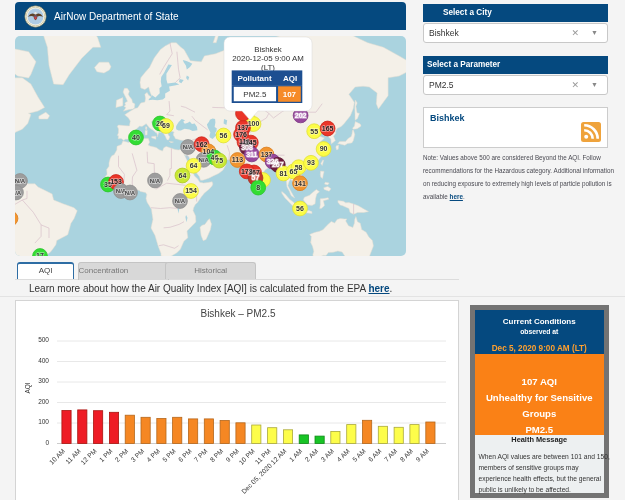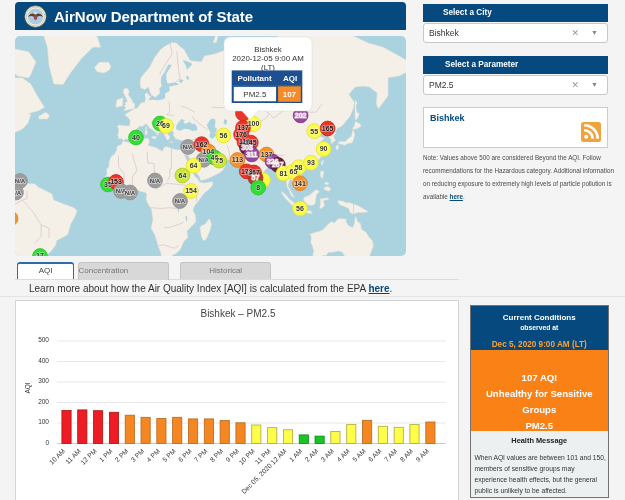--- a/index.html
+++ b/index.html
@@ -10,21 +10,21 @@
 <div class="abs" style="left:15px;top:2px;width:391px;height:28px;background:#05497f;border-radius:4px 4px 0 0">
 <svg width="23" height="23" viewBox="0 0 23 23" style="position:absolute;left:9px;top:3px">
 <circle cx="11.5" cy="11.5" r="10.7" fill="#f8f5ea" stroke="#6f6f45" stroke-width="0.6"></circle>
 <circle cx="11.5" cy="11.5" r="9.3" fill="none" stroke="#c9c39a" stroke-width="0.8"></circle>
 <circle cx="11.5" cy="11.5" r="8" fill="#aecbe4"></circle>
 <path d="M3.9,11.8 Q7.2,6.9 10.6,9.2 L11.5,9.6 L12.4,9.2 Q15.8,6.9 19.1,11.8 Q15.4,10.4 13.4,11.6 L13,13.6 Q12.4,14.6 11.5,15.2 Q10.6,14.6 10,13.6 L9.6,11.6 Q7.6,10.4 3.9,11.8 Z" fill="#5f4226"></path>
 <circle cx="11.5" cy="8.1" r="1.2" fill="#efe9dc"></circle>
 <path d="M10.3,10.4 h2.4 v2.6 q0,1.2 -1.2,1.6 q-1.2,-0.4 -1.2,-1.6 Z" fill="#c9444a"></path>
 <path d="M10.3,10.4 h2.4 v1 h-2.4 Z" fill="#3b5f8f"></path>
 </svg>
-<div class="abs" style="left:39px;top:0;height:28px;line-height:29px;color:#fff;font-size:15px;font-weight:bold">AirNow Department of State</div>
+<div class="abs" style="left:39px;top:0;height:28px;line-height:29px;color:#fff;font-size:10px;font-weight:normal">AirNow Department of State</div>
 </div>
 
 <div style="position:absolute;left:15px;top:36px;width:391px;height:220px;border-radius:5px;overflow:hidden">
 <svg width="391" height="220" viewBox="0 0 391 220" style="display:block">
 <rect x="0" y="0" width="391" height="220" fill="#aad3df"></rect>
 <path d="M102.3,90.3 L103.5,89.0 L110.9,89.7 L114.4,89.9 L115.3,85.1 L113.3,81.8 L109.7,78.8 L114.2,75.8 L119.6,72.6 L122.7,71.7 L125.8,66.9 L129.9,66.1 L130.5,62.2 L129.8,58.3 L132.1,56.4 L133.7,59.2 L136.5,61.1 L137.3,61.4 L134.8,55.5 L133.7,51.1 L129.8,53.5 L125.8,52.0 L125.0,46.6 L125.8,41.8 L129.8,36.7 L134.5,31.4 L139.2,21.9 L142.3,17.8 L145.5,13.5 L150.2,9.9 L156.4,6.7 L161.2,6.7 L165.9,11.3 L169.0,13.5 L175.3,24.7 L186.3,25.8 L189.4,19.9 L200.4,17.8 L211.4,13.5 L224.0,15.7 L231.8,17.8 L242.8,9.0 L252.2,4.3 L266.4,-0.7 L282.1,-5.9 L294.6,-8.7 L313.4,-3.3 L337.0,-0.7 L352.7,6.7 L368.4,11.3 L384.1,19.9 L397.4,27.7 L397.4,33.2 L384.1,40.1 L373.1,41.8 L373.1,59.7 L363.4,72.9 L361.3,67.7 L362.1,56.9 L354.3,51.1 L348.0,50.2 L340.1,51.1 L333.9,58.3 L339.4,66.4 L338.3,72.6 L335.4,79.7 L329.2,87.5 L326.0,90.7 L322.4,92.2 L320.5,95.5 L320.8,97.3 L318.5,100.2 L320.4,104.5 L316.3,107.9 L315.8,102.9 L313.9,101.4 L313.0,97.3 L308.0,95.3 L302.1,99.2 L309.5,102.0 L304.8,106.6 L308.4,112.1 L308.7,113.9 L308.0,118.3 L304.0,123.5 L300.1,127.2 L296.5,129.0 L290.7,131.0 L287.5,129.8 L283.5,134.6 L286.0,138.3 L288.8,143.9 L288.3,147.0 L284.9,148.1 L282.1,150.1 L279.7,147.9 L275.6,143.1 L274.0,145.7 L272.9,149.8 L274.8,153.2 L279.7,162.0 L276.2,159.7 L274.2,155.1 L272.0,151.1 L271.4,145.4 L270.3,139.1 L266.4,139.4 L265.3,135.9 L262.1,131.8 L261.3,128.5 L259.4,129.3 L257.1,129.8 L255.4,129.5 L253.6,131.8 L250.7,133.5 L246.4,138.3 L243.3,139.4 L243.3,143.9 L242.6,148.1 L238.9,151.5 L236.7,148.1 L232.6,139.7 L231.5,133.9 L231.2,130.0 L227.1,131.5 L225.5,129.0 L221.6,124.0 L213.9,124.0 L207.2,123.0 L204.5,120.9 L200.4,117.6 L196.6,115.0 L193.8,115.7 L193.0,116.4 L197.0,121.6 L198.2,123.5 L199.8,125.7 L202.8,125.7 L205.7,122.3 L205.6,124.5 L209.2,126.7 L211.1,128.5 L207.9,134.3 L203.6,137.5 L198.8,139.7 L193.8,142.3 L187.9,144.2 L185.5,144.3 L184.4,140.7 L181.9,137.5 L178.7,131.3 L176.1,126.0 L173.4,120.0 L171.7,119.0 L171.1,119.5 L170.0,119.2 L168.4,115.8 L169.2,118.5 L172.9,126.0 L175.6,131.0 L179.5,139.9 L182.8,143.1 L184.7,146.2 L188.6,147.0 L192.9,146.5 L197.1,145.7 L197.9,147.9 L197.0,150.1 L194.1,153.2 L189.4,157.1 L186.3,160.9 L182.5,166.5 L180.3,168.6 L178.7,171.7 L178.1,174.5 L180.6,179.9 L180.9,186.0 L172.0,195.0 L172.9,201.7 L168.9,205.2 L165.4,213.2 L161.9,216.8 L156.4,220.0 L153.3,221.1 L146.1,220.1 L145.9,217.2 L143.1,209.9 L140.0,199.5 L136.0,192.1 L137.9,183.4 L136.4,173.2 L132.1,166.3 L131.0,162.5 L131.8,158.6 L130.5,156.6 L125.5,155.5 L124.0,154.3 L120.3,154.3 L114.4,156.3 L110.1,156.0 L105.4,157.4 L99.9,154.0 L96.3,150.1 L91.3,145.0 L89.7,141.2 L92.1,138.3 L91.6,133.5 L94.0,130.2 L94.0,126.8 L95.2,122.6 L96.8,119.7 L99.1,118.7 L101.8,113.9 L102.0,110.3 L106.5,108.4 L107.9,105.0 L113.7,106.4 L117.2,105.0 L121.9,102.9 L127.4,102.6 L131.0,102.4 L133.4,102.4 L134.6,106.2 L133.1,109.0 L135.3,110.1 L141.1,111.4 L144.4,113.7 L147.5,115.1 L148.8,111.7 L151.3,110.4 L156.4,112.3 L160.1,113.5 L163.5,113.9 L166.2,113.3 L167.9,113.7 L170.1,113.7 L171.4,112.8 L172.0,110.6 L172.9,107.3 L173.6,105.4 L173.9,103.5 L172.9,103.5 L170.6,104.1 L168.2,104.5 L164.9,104.1 L162.7,103.3 L160.4,102.8 L159.6,101.0 L158.5,99.4 L158.2,98.1 L159.1,96.1 L155.7,95.0 L154.4,95.9 L152.7,96.7 L153.2,98.3 L153.6,99.2 L154.9,100.8 L153.5,103.9 L152.5,103.9 L151.6,103.3 L150.3,100.2 L147.7,96.3 L147.5,93.2 L145.8,91.5 L142.2,89.2 L138.6,85.1 L136.5,85.6 L136.8,86.9 L138.9,90.3 L141.5,93.0 L146.2,96.7 L143.9,96.3 L142.3,100.8 L142.0,100.2 L142.5,99.4 L141.7,96.9 L140.6,96.5 L138.4,94.4 L134.6,92.0 L131.2,87.7 L129.0,89.2 L126.9,90.5 L124.7,90.1 L122.2,92.2 L120.5,94.2 L118.0,95.9 L117.2,99.1 L116.7,100.0 L113.9,103.1 L110.3,103.3 L108.7,104.5 L106.2,102.6 L103.2,102.8 L103.4,99.8 L102.3,99.4 L103.4,96.9 L103.5,93.0 L102.3,90.3Z M2.6,-34.2 L13.6,-20.6 L23.0,-17.4 L32.4,11.3 L34.0,29.6 L38.7,48.1 L48.1,48.7 L54.4,38.4 L67.0,21.9 L78.0,11.3 L85.8,11.3 L82.7,1.8 L78.0,-5.9 L85.8,-14.4 L88.9,-23.8 L85.8,-34.2 L70.1,-50.4 L46.5,-70.1 L23.0,-59.7 L10.4,-50.4Z M-8.4,41.8 L7.3,41.8 L15.9,48.1 L23.0,61.1 L29.6,71.4 L23.0,75.1 L13.6,77.4 L15.9,78.6 L12.8,87.5 L7.3,93.2 L1.0,95.9 L-8.4,102.8Z M-8.4,11.3 L13.6,15.7 L21.0,25.8 L15.9,38.4 L13.6,42.1 L2.6,40.1 L-8.4,31.4Z M23.8,80.2 L30.8,76.2 L34.6,79.7 L32.7,83.1 L23.9,82.9Z M79.5,31.4 L84.2,26.2 L93.7,26.2 L96.0,30.7 L94.4,33.9 L88.9,37.1 L81.9,35.7Z M-5.3,150.1 L-0.5,147.3 L7.3,145.4 L13.6,147.8 L19.9,147.8 L23.0,150.9 L30.8,154.8 L37.1,157.9 L38.7,164.0 L48.1,167.8 L59.1,171.7 L62.2,174.8 L59.1,182.6 L56.0,187.3 L52.8,198.7 L41.8,204.5 L40.9,208.8 L35.6,215.9 L29.3,220.9 L25.4,219.6 L19.9,229.1 L-5.3,229.1Z M108.3,75.1 L114.2,73.6 L117.7,73.1 L119.4,71.9 L119.9,67.9 L117.5,66.4 L116.9,63.5 L114.7,60.8 L113.3,58.3 L114.4,55.2 L112.3,52.3 L109.4,52.3 L108.1,56.1 L109.5,58.9 L111.5,63.0 L112.5,65.3 L109.8,66.9 L110.6,68.9 L108.9,70.4 L110.9,71.4 L108.9,74.6Z M101.5,64.3 L107.8,61.6 L107.9,69.7 L100.9,71.4Z M136.7,100.4 L140.9,100.2 L140.9,103.3 L136.7,101.8Z M130.1,94.4 L132.3,94.4 L132.1,98.9 L130.2,99.1Z M130.7,90.7 L132.0,90.9 L131.5,94.0 L130.5,93.0Z M154.1,105.4 L158.5,106.0 L156.1,106.7Z M167.9,106.2 L171.4,105.4 L170.4,107.1 L167.9,107.3Z M198.1,6.7 L202.0,-4.9 L206.7,-17.4 L209.8,-20.6 L205.1,-5.9 L201.2,6.7Z M242.3,150.4 L244.1,149.7 L245.8,152.4 L244.8,154.5 L242.6,154.3Z M194.6,182.7 L196.5,188.1 L195.4,193.7 L191.1,203.5 L188.2,204.7 L186.1,199.5 L185.0,191.3 L187.1,189.2 L189.9,188.4 L191.8,185.7 L192.6,184.5Z M338.3,93.8 L339.8,98.5 L338.3,104.7 L336.8,106.9 L332.6,107.5 L329.8,109.3 L324.8,107.9 L322.7,107.7 L324.6,105.6 L330.6,105.4 L332.8,102.8 L336.2,100.4 L337.0,97.9 L337.5,94.2Z M321.3,109.7 L323.7,109.2 L323.3,113.2 L321.6,113.9 L320.8,111.2Z M337.5,92.2 L338.4,93.2 L342.2,92.8 L346.1,90.1 L345.3,88.0 L340.3,85.6 L339.4,90.1Z M340.1,84.2 L342.5,82.5 L344.4,77.4 L342.0,76.7 L340.9,70.2 L342.2,66.9 L340.3,64.0 L339.8,70.9 L340.0,78.6Z M308.0,123.8 L308.7,124.5 L307.2,129.5 L305.8,127.5Z M287.9,133.5 L290.7,132.5 L291.5,133.9 L288.8,135.6Z M266.8,155.4 L270.3,158.3 L274.8,163.5 L278.9,166.6 L283.5,173.1 L281.4,173.1 L277.8,170.1 L273.9,166.0 L269.8,161.7 L266.7,157.1Z M282.4,174.5 L287.9,174.5 L294.0,174.6 L296.8,175.6 L297.1,177.4 L290.8,176.8 L284.9,175.4Z M289.4,161.2 L294.5,159.2 L298.5,155.7 L301.4,153.4 L304.5,155.8 L301.8,157.9 L300.6,162.5 L300.1,167.8 L297.0,169.4 L292.7,168.9 L290.2,166.3 L288.3,163.8Z M305.3,162.8 L308.7,162.5 L313.1,161.7 L313.8,163.2 L308.4,164.8 L309.5,169.4 L307.5,171.4 L306.2,172.6 L304.7,172.5 L305.3,168.6Z M305.6,135.1 L309.1,135.4 L308.3,138.6 L307.6,142.4 L305.8,141.2 L305.3,138.5Z M308.7,151.7 L312.7,150.4 L316.0,152.8 L314.1,155.2 L309.2,153.4Z M310.3,146.2 L314.2,147.0 L312.7,148.9 L309.5,148.1Z M322.9,164.6 L328.4,165.2 L330.7,166.8 L333.9,166.6 L338.6,168.0 L343.3,169.8 L348.8,172.9 L353.5,175.6 L348.8,176.5 L342.5,176.6 L338.6,178.2 L335.1,176.6 L333.9,172.5 L327.6,169.8 L325.2,169.1 L322.9,166.3Z M294.6,198.7 L296.2,197.8 L300.4,196.2 L304.0,195.4 L308.0,193.7 L311.9,189.4 L316.3,185.4 L319.7,187.1 L322.1,183.4 L325.2,182.6 L329.5,182.9 L331.8,182.9 L330.7,184.9 L333.5,189.7 L337.8,191.5 L339.4,187.3 L339.7,183.4 L340.9,180.5 L342.5,185.7 L345.3,187.3 L346.7,193.6 L351.1,196.2 L354.0,201.2 L357.4,204.5 L358.4,210.0 L355.8,216.8 L354.3,220.7 L352.7,223.3 L332.3,223.0 L330.6,221.1 L327.1,216.1 L322.9,215.0 L318.2,216.3 L313.4,216.5 L311.1,219.4 L308.4,219.4 L304.0,221.1 L300.9,221.8 L298.1,220.1 L297.8,218.7 L298.8,215.6 L297.6,210.6 L295.2,205.4 L295.9,206.2 L296.3,200.3Z" fill="#f4f0e8" stroke="#e3ddd1" stroke-width="0.5" fill-rule="nonzero"></path>
 <path d="M133.7,64.3 L137.6,63.8 L142.3,64.3 L147.8,63.5 L150.2,61.6 L150.2,57.5 L154.9,54.7 L154.1,50.5 L159.6,49.6 L164.3,48.4 L160.4,46.6 L152.5,47.5 L151.4,43.4 L151.4,37.8 L156.9,28.9 L153.3,28.5 L149.1,36.7 L146.2,41.1 L145.8,45.6 L146.7,50.2 L144.4,52.3 L144.7,57.2 L140.4,61.6 L137.1,59.2 L136.4,60.8 L133.7,63.2Z M164.6,43.1 L168.7,44.0 L166.3,47.2 L164.0,45.9Z M171.8,39.5 L174.2,41.1 L173.1,44.4 L171.1,42.1Z M161.2,93.2 L163.5,94.6 L165.9,94.6 L169.5,92.8 L174.5,93.4 L177.6,95.0 L182.4,94.2 L182.0,90.9 L179.7,87.5 L176.9,88.0 L174.8,85.6 L172.9,86.7 L169.8,87.7 L168.2,85.8 L170.0,84.2 L166.7,83.1 L163.7,86.0 L161.6,89.2 L161.0,91.1Z M194.9,83.8 L197.6,82.5 L200.1,83.1 L200.4,86.4 L199.6,91.1 L201.7,92.2 L201.5,95.3 L200.1,97.1 L201.5,98.9 L197.6,103.1 L194.9,101.6 L194.4,99.8 L195.4,96.5 L192.9,91.8 L191.9,88.6 L194.0,85.8Z M209.0,83.1 L212.2,84.2 L211.4,89.0 L208.6,87.5Z M167.8,23.9 L171.4,25.0 L174.5,26.2 L177.3,27.7 L175.0,31.1 L171.8,33.6 L170.9,29.6 L168.7,26.2Z M167.4,163.5 L171.8,163.7 L171.4,168.1 L167.4,167.5Z M163.0,169.2 L164.6,170.1 L163.7,177.4 L162.6,173.2Z M171.1,179.0 L172.5,181.8 L171.4,186.2 L170.4,181.0Z" fill="#aad3df" stroke="none"></path>
 <path d="M103.5,119.7 L103.5,130.5 L109.4,138.3 L108.6,147.8 M117.2,117.4 L121.9,134.3 L117.5,140.9 L117.2,147.0 L118.5,154.8 M132.1,115.7 L132.7,126.8 L139.2,127.7 L139.5,143.9 L138.6,142.8 M156.4,112.4 L156.4,132.6 L154.9,132.8 L154.9,139.6 L152.5,144.5 M170.4,113.9 L172.0,116.5 L172.0,122.6 M175.1,105.0 L181.6,102.6 L187.5,102.6 M176.9,80.2 L180.0,84.2 L192.6,93.8 M165.9,70.2 L170.6,71.4 L180.0,76.2 M154.1,65.1 L154.9,75.1 L151.7,78.6 L158.8,79.7 M197.3,71.4 L213.0,71.9 L227.1,62.4 L237.3,65.1 L253.8,77.4 M253.8,77.4 L258.5,82.0 L267.9,75.1 L277.3,71.4 L289.9,76.2 L300.9,76.2 L307.2,67.7 M253.8,77.4 L251.4,82.0 L245.9,85.3 L242.8,92.8 L233.4,96.9 L227.1,97.9 M227.1,97.9 L232.6,103.7 L241.2,113.9 L256.9,119.2 L269.5,119.2 M221.6,124.0 L228.7,120.0 L233.4,112.1 L235.7,108.4 M213.9,124.0 L214.5,116.5 L212.2,109.3 M187.5,102.6 L189.4,111.2 L191.8,115.7 M148.6,191.8 L154.9,191.3 L164.3,188.3 L169.0,185.7 M136.0,171.7 L145.5,172.5 L154.9,171.7 L162.7,172.5 M140.8,153.2 L151.7,147.2 L170.6,149.3 M181.6,165.5 L181.6,158.0 L172.2,156.3 M163.5,209.7 L159.6,212.3 L148.6,208.8 L143.9,209.7 M277.0,130.8 L282.1,133.5 L277.3,141.5 L282.4,141.8 L286.0,142.3 M271.1,134.3 L274.4,132.0 L277.0,130.8 M338.6,168.0 L338.6,178.2 M161.9,15.7 L163.5,33.2 L165.1,41.8 L160.4,46.6 M12.0,154.8 L12.0,162.5 L7.3,164.0 L18.3,176.3 L26.1,188.9 L26.1,200.3 L19.9,207.1 M7.3,164.0 L-0.5,168.6 L-5.3,171.7 M26.1,188.9 L34.0,192.1 L34.0,202.0 M154.9,6.7 L157.2,17.8 L153.3,23.9 L148.6,31.4 L144.7,38.4" fill="none" stroke="#d9c0ca" stroke-width="0.7"></path>
 
 <circle cx="5" cy="145" r="7.4" fill="#9d9d9d" stroke="#909090" stroke-width="0.8"></circle>
@@ -142,21 +142,21 @@
 </g>
 </svg>
   </div>
 
 <div class="abs" style="left:423px;top:4px;width:185px;height:17.5px;background:#05497f;color:#fff;font-size:8.2px;font-weight:bold;line-height:18px;padding-left:20px;box-sizing:border-box">Select a City</div>
 <div class="abs" style="left:423px;top:23px;width:185px;height:20px;background:#fff;border:1px solid #c8c8c8;border-radius:3px;box-sizing:border-box;font-size:8.5px;color:#333;line-height:18px">
 <span style="padding-left:5px">Bishkek</span>
 <span style="position:absolute;right:28px;top:0;color:#999;font-size:9px">✕</span>
 <span style="position:absolute;right:9px;top:0;color:#888;font-size:7px">▼</span>
 </div>
-<div class="abs" style="left:423px;top:56px;width:185px;height:17.5px;background:#05497f;color:#fff;font-size:8.2px;font-weight:bold;line-height:18px;padding-left:22px;box-sizing:border-box">Select a Parameter</div>
+<div class="abs" style="left:423px;top:56px;width:185px;height:17.5px;background:#05497f;color:#fff;font-size:8.2px;font-weight:bold;line-height:18px;padding-left:4px;box-sizing:border-box">Select a Parameter</div>
 <div class="abs" style="left:423px;top:75px;width:185px;height:20px;background:#fff;border:1px solid #c8c8c8;border-radius:3px;box-sizing:border-box;font-size:8.5px;color:#333;line-height:18px">
 <span style="padding-left:5px">PM2.5</span>
 <span style="position:absolute;right:28px;top:0;color:#999;font-size:9px">✕</span>
 <span style="position:absolute;right:9px;top:0;color:#888;font-size:7px">▼</span>
 </div>
 <div class="abs" style="left:423px;top:107px;width:185px;height:41px;background:#fff;border:1px solid #ccc;box-sizing:border-box">
 <div style="padding:5px 0 0 6px;font-size:9px;font-weight:bold;color:#05497f">Bishkek</div>
 <svg width="20" height="20" viewBox="0 0 20 20" style="position:absolute;right:6px;bottom:5px">
 <rect width="20" height="20" rx="2.5" fill="#efa33c"></rect>
 <circle cx="5.2" cy="14.8" r="2" fill="#fff"></circle>
@@ -167,21 +167,21 @@
 <div class="abs" style="left:423px;top:151px;width:200px;font-size:6.3px;color:#4a4a52;line-height:13.1px;white-space:nowrap">
 Note: Values above 500 are considered Beyond the AQI. Follow<br>
 recommendations for the Hazardous category. Additional information<br>
 on reducing exposure to extremely high levels of particle pollution is<br>
 available <a style="color:#05497f;font-weight:bold;text-decoration:underline">here</a>.
 </div>
 
 <div class="abs" style="left:15px;top:278.5px;width:444px;height:1px;background:#dcdcdc"></div>
 <div class="abs" style="left:16.8px;top:262px;width:57.6px;height:17px;background:#fff;border:1px solid #2e6da4;border-top:2px solid #2e6da4;border-bottom:none;border-radius:3px 3px 0 0;box-sizing:border-box;text-align:center;font-size:8px;color:#444;line-height:14px">AQI</div>
 <div class="abs" style="left:77.5px;top:262px;width:91.8px;height:18px;background:#d8d8d8;border:1px solid #c4c4c4;border-bottom:none;border-radius:3px 3px 0 0;box-sizing:border-box;text-align:left;font-size:8px;color:#777;line-height:15px">Concentration</div>
-<div class="abs" style="left:180px;top:262px;width:91.4px;height:17px;background:#d8d8d8;border:1px solid #c4c4c4;border-bottom:none;border-radius:3px 3px 0 0;box-sizing:border-box;text-align:center;font-size:8px;color:#777;line-height:15px">Historical</div>
+<div class="abs" style="left:165px;top:262px;width:91.4px;height:17px;background:#d8d8d8;border:1px solid #c4c4c4;border-bottom:none;border-radius:3px 3px 0 0;box-sizing:border-box;text-align:center;font-size:8px;color:#777;line-height:15px">Historical</div>
 <div class="abs" style="left:29px;top:283px;font-size:10px;color:#333">Learn more about how the Air Quality Index [AQI] is calculated from the EPA <a style="color:#05497f;font-weight:bold;text-decoration:underline">here</a>.</div>
 
 <div class="abs" style="left:0;top:296px;width:625px;height:1px;background:#e3e3e3"></div>
 
 <div style="position:absolute;left:15px;top:300px;width:444px;height:210px;background:#fff;border:1px solid #d4d4d4;box-sizing:border-box">
 <svg width="442" height="205" viewBox="0 0 442 205" style="display:block">
 <text x="222" y="16" font-size="10" fill="#444" text-anchor="middle">Bishkek – PM2.5</text>
 <line x1="41" y1="142.5" x2="430" y2="142.5" stroke="#cccccc" stroke-width="1"></line>
 <text x="33" y="143.7" font-size="6.5" fill="#333" text-anchor="end">0</text>
 <line x1="41" y1="122.0" x2="430" y2="122.0" stroke="#e8e8e8" stroke-width="1"></line>
@@ -239,28 +239,28 @@
 <text x="365.9" y="150.5" font-size="6.7" fill="#333" text-anchor="end" transform="rotate(-45 365.9 150.5)">6 AM</text>
 <rect x="378.1" y="126.3" width="9.2" height="16.2" fill="#fdfd4a" stroke="#aaa83a" stroke-width="0.8"></rect>
 <text x="381.7" y="150.5" font-size="6.7" fill="#333" text-anchor="end" transform="rotate(-45 381.7 150.5)">7 AM</text>
 <rect x="393.9" y="123.6" width="9.2" height="18.9" fill="#fdfd4a" stroke="#aaa83a" stroke-width="0.8"></rect>
 <text x="397.5" y="150.5" font-size="6.7" fill="#333" text-anchor="end" transform="rotate(-45 397.5 150.5)">8 AM</text>
 <rect x="409.8" y="121.0" width="9.2" height="21.5" fill="#f58723" stroke="#b5671b" stroke-width="0.8"></rect>
 <text x="413.4" y="150.5" font-size="6.7" fill="#333" text-anchor="end" transform="rotate(-45 413.4 150.5)">9 AM</text>
 </svg>
   </div>
 
-<div class="abs" style="left:469.5px;top:305px;width:139.5px;height:193px;border:1px solid #737373;background:#edf0f1;box-sizing:border-box">
+<div class="abs" style="left:469.5px;top:305px;width:139.5px;height:193px;border:5px solid #737373;background:#edf0f1;box-sizing:border-box">
 <div style="background:#05497f;color:#fff;text-align:center;height:43.5px;overflow:hidden">
 <div style="font-size:8px;font-weight:bold;margin-top:7px">Current Conditions</div>
 <div style="font-size:6.8px;font-weight:bold;margin-top:2px">observed at</div>
 <div style="font-size:8.2px;font-weight:bold;color:#ffa02f;margin-top:9px">Dec 5, 2020 9:00 AM (LT)</div>
 </div>
 <div style="background:#fa8116;color:#fff;text-align:center;font-weight:bold;font-size:9.6px;line-height:16px;height:81.5px;padding-top:20px;box-sizing:border-box">
 107 AQI<br>Unhealthy for Sensitive<br>Groups<br>PM2.5
 </div>
-<div style="text-align:center;font-size:7.4px;font-weight:bold;color:#222;padding-top:5px">Health Message</div>
+<div style="text-align:center;font-size:7.4px;font-weight:bold;color:#222;">Health Message</div>
 <div style="font-size:6.7px;color:#333;line-height:11px;padding:7px 0 0 4px;white-space:nowrap">
 When AQI values are between 101 and 150,<br>
 members of sensitive groups may<br>
 experience health effects, but the general<br>
 public is unlikely to be affected.
 </div>
 </div>
 </body></html>

